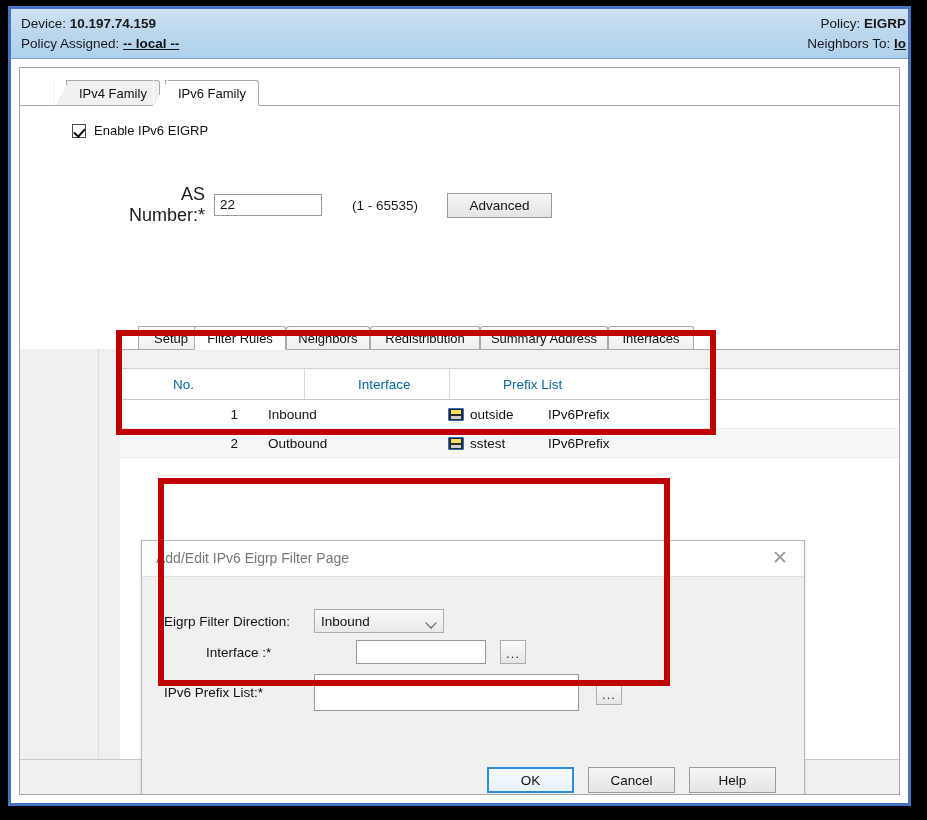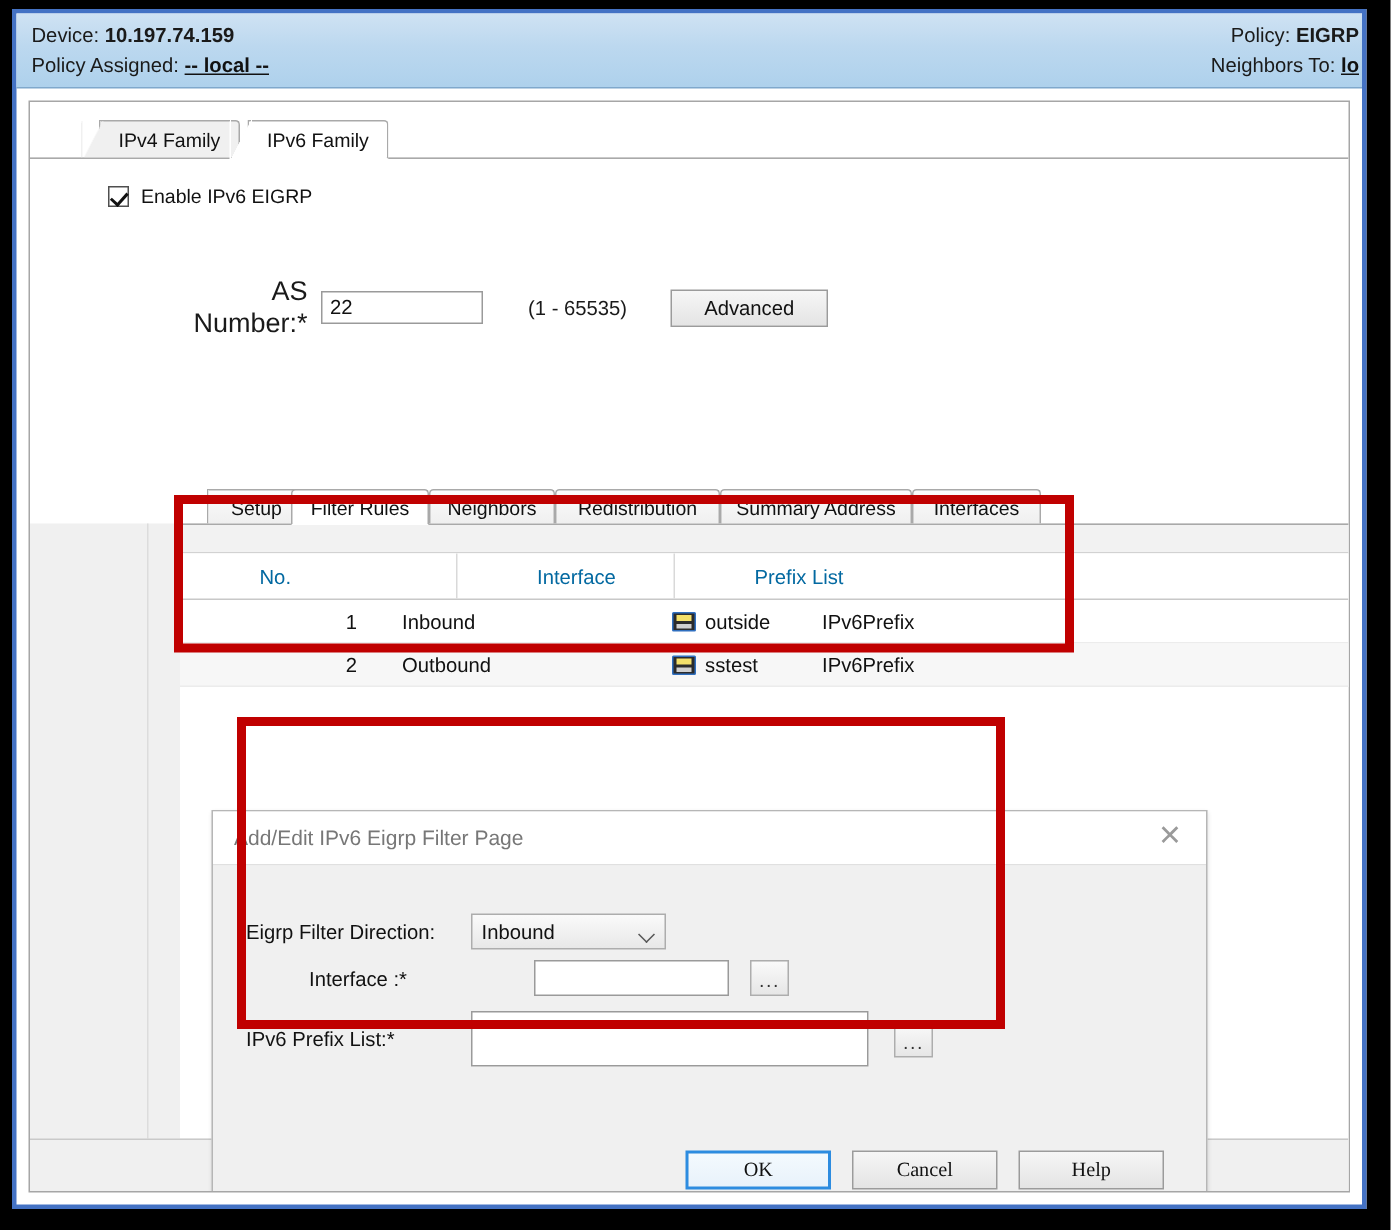--- a/index.html
+++ b/index.html
@@ -211,21 +211,21 @@
     background:linear-gradient(to bottom,#fafafa,#e6e6e6);
     display:flex;align-items:flex-end;justify-content:center;
     font-size:13px;color:#333;padding-bottom:2px;letter-spacing:1px;
   }
   .dlg-footer{
     position:absolute;left:0;right:0;bottom:0;height:60px;background:#f0f0f0;
   }
   .dlg-footer .btns{
     position:absolute;right:28px;top:8px;display:flex;gap:14px;
   }
-  .fbtn{width:97px;height:26px;font-family:Liberation Serif, serif;}
+  .fbtn{width:87px;height:26px;}
   .fbtn.primary{
     border:2px solid #2d8ce0;background:linear-gradient(to bottom,#f4fafe,#e8f2fb);
   }
   
   .left-gutter{
     position:absolute;left:0;top:243px;bottom:0;width:100px;
     background:#f0f0f0;border-right:1px solid #c9c9c9;
   }
   .left-gutter .inner-edge{
     position:absolute;left:78px;top:0;bottom:0;width:1px;background:#dcdcdc;

